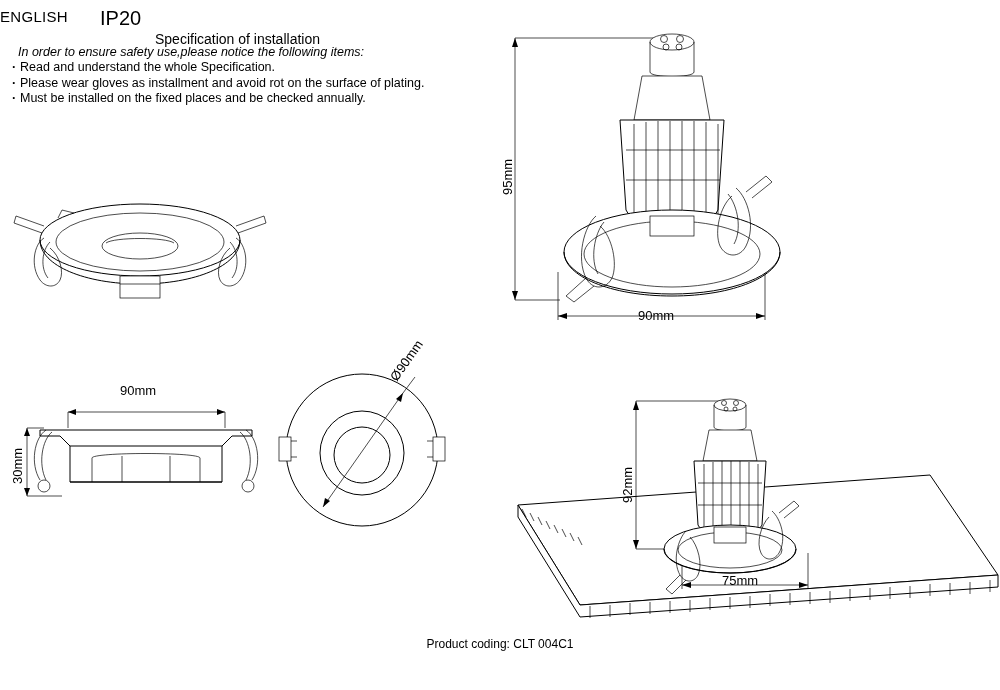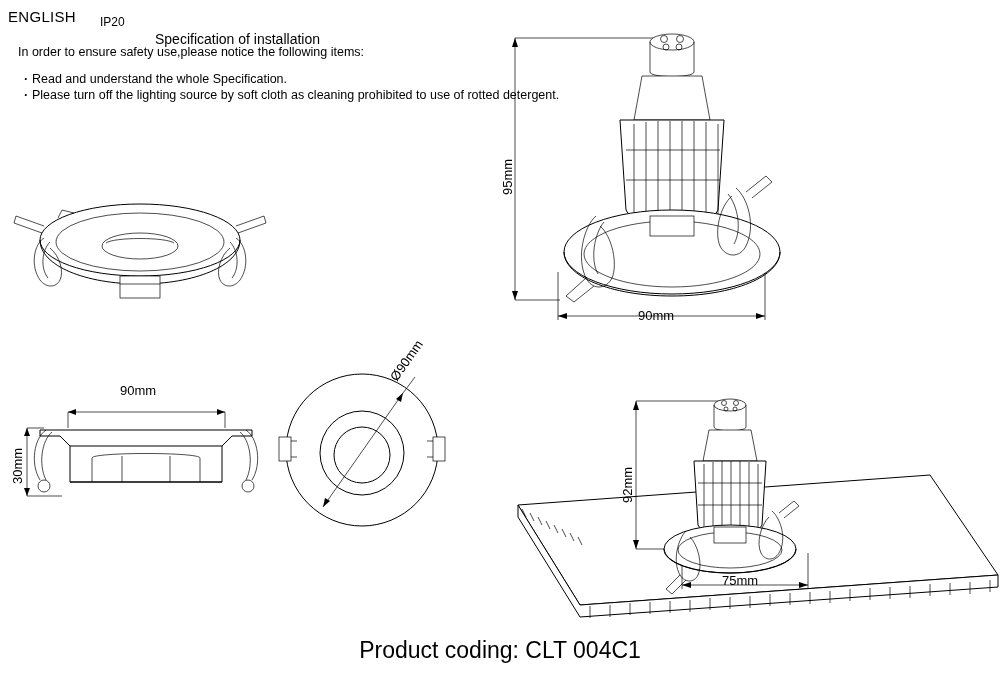--- a/index.html
+++ b/index.html
@@ -12,45 +12,45 @@
     height: 690px;
     position: relative;
     font-family: "Liberation Sans", sans-serif;
     color: #000000;
     overflow: hidden;
   }
   .abs { position: absolute; }
 
   
   #lang-label {
-    left: 8px; top: 8px;
+    left: 0; top: 8px;
     font-size: 15px;
     letter-spacing: 0.3px;
   }
   #ip-rating {
     left: 100px; top: 7px;
-    font-size: 12px;
-    margin-top: 8px;
+    font-size: 20px;
   }
 
   
   #spec-title {
     left: 155px; top: 31px;
     font-size: 14px;
   }
   #spec-intro {
     left: 18px; top: 45px;
     font-size: 12.5px;
+    font-style: italic;
   }
   #spec-list {
     left: 12px; top: 60px;
     font-size: 12.5px;
     line-height: 15.6px;
     list-style: none;
-    margin: 12px; padding: 0;
+    margin: 0; padding: 0;
   }
   #spec-list li { white-space: nowrap; }
   #spec-list li::before {
     content: "\00B7";
     display: inline-block;
     width: 8px;
     font-weight: bold;
   }
 
   
@@ -69,34 +69,35 @@
   }
   .dim-v {
     transform: rotate(-90deg);
     transform-origin: left top;
   }
 
   
   #product-coding {
     left: 0; right: 0; top: 637px;
     text-align: center;
-    font-size: 23px;
+    font-size: 12px;
   }
 </style>
 </head>
 <body>
 
 <div class="abs" id="lang-label">ENGLISH</div>
 <div class="abs" id="ip-rating">IP20</div>
 
 <div class="abs" id="spec-title">Specification of installation</div>
 <div class="abs" id="spec-intro">In order to ensure safety use,please notice the following items:</div>
 <ul class="abs" id="spec-list">
   <li>Read and understand the whole Specification.</li>
-  <li>Please turn off the lighting source by soft cloth as cleaning prohibited to use of rotted detergent.</li>
+  <li>Please wear gloves as installment and avoid rot on the surface of plating.</li>
+  <li>Must be installed on the fixed places and be checked annually.</li>
 </ul>
 
 <div class="abs" style="left:0px; top:180px; width:300px; height:170px;">
   <svg width="300" height="170" viewBox="0 0 300 170">
 
     <ellipse class="fill-w" cx="140" cy="60" rx="100" ry="36"></ellipse>
 
     <path class="ln" d="M40 60 C40 86 86 104 140 104 C194 104 240 86 240 60"></path>
 
     <ellipse class="ln-th" cx="140" cy="62" rx="84" ry="29"></ellipse>

